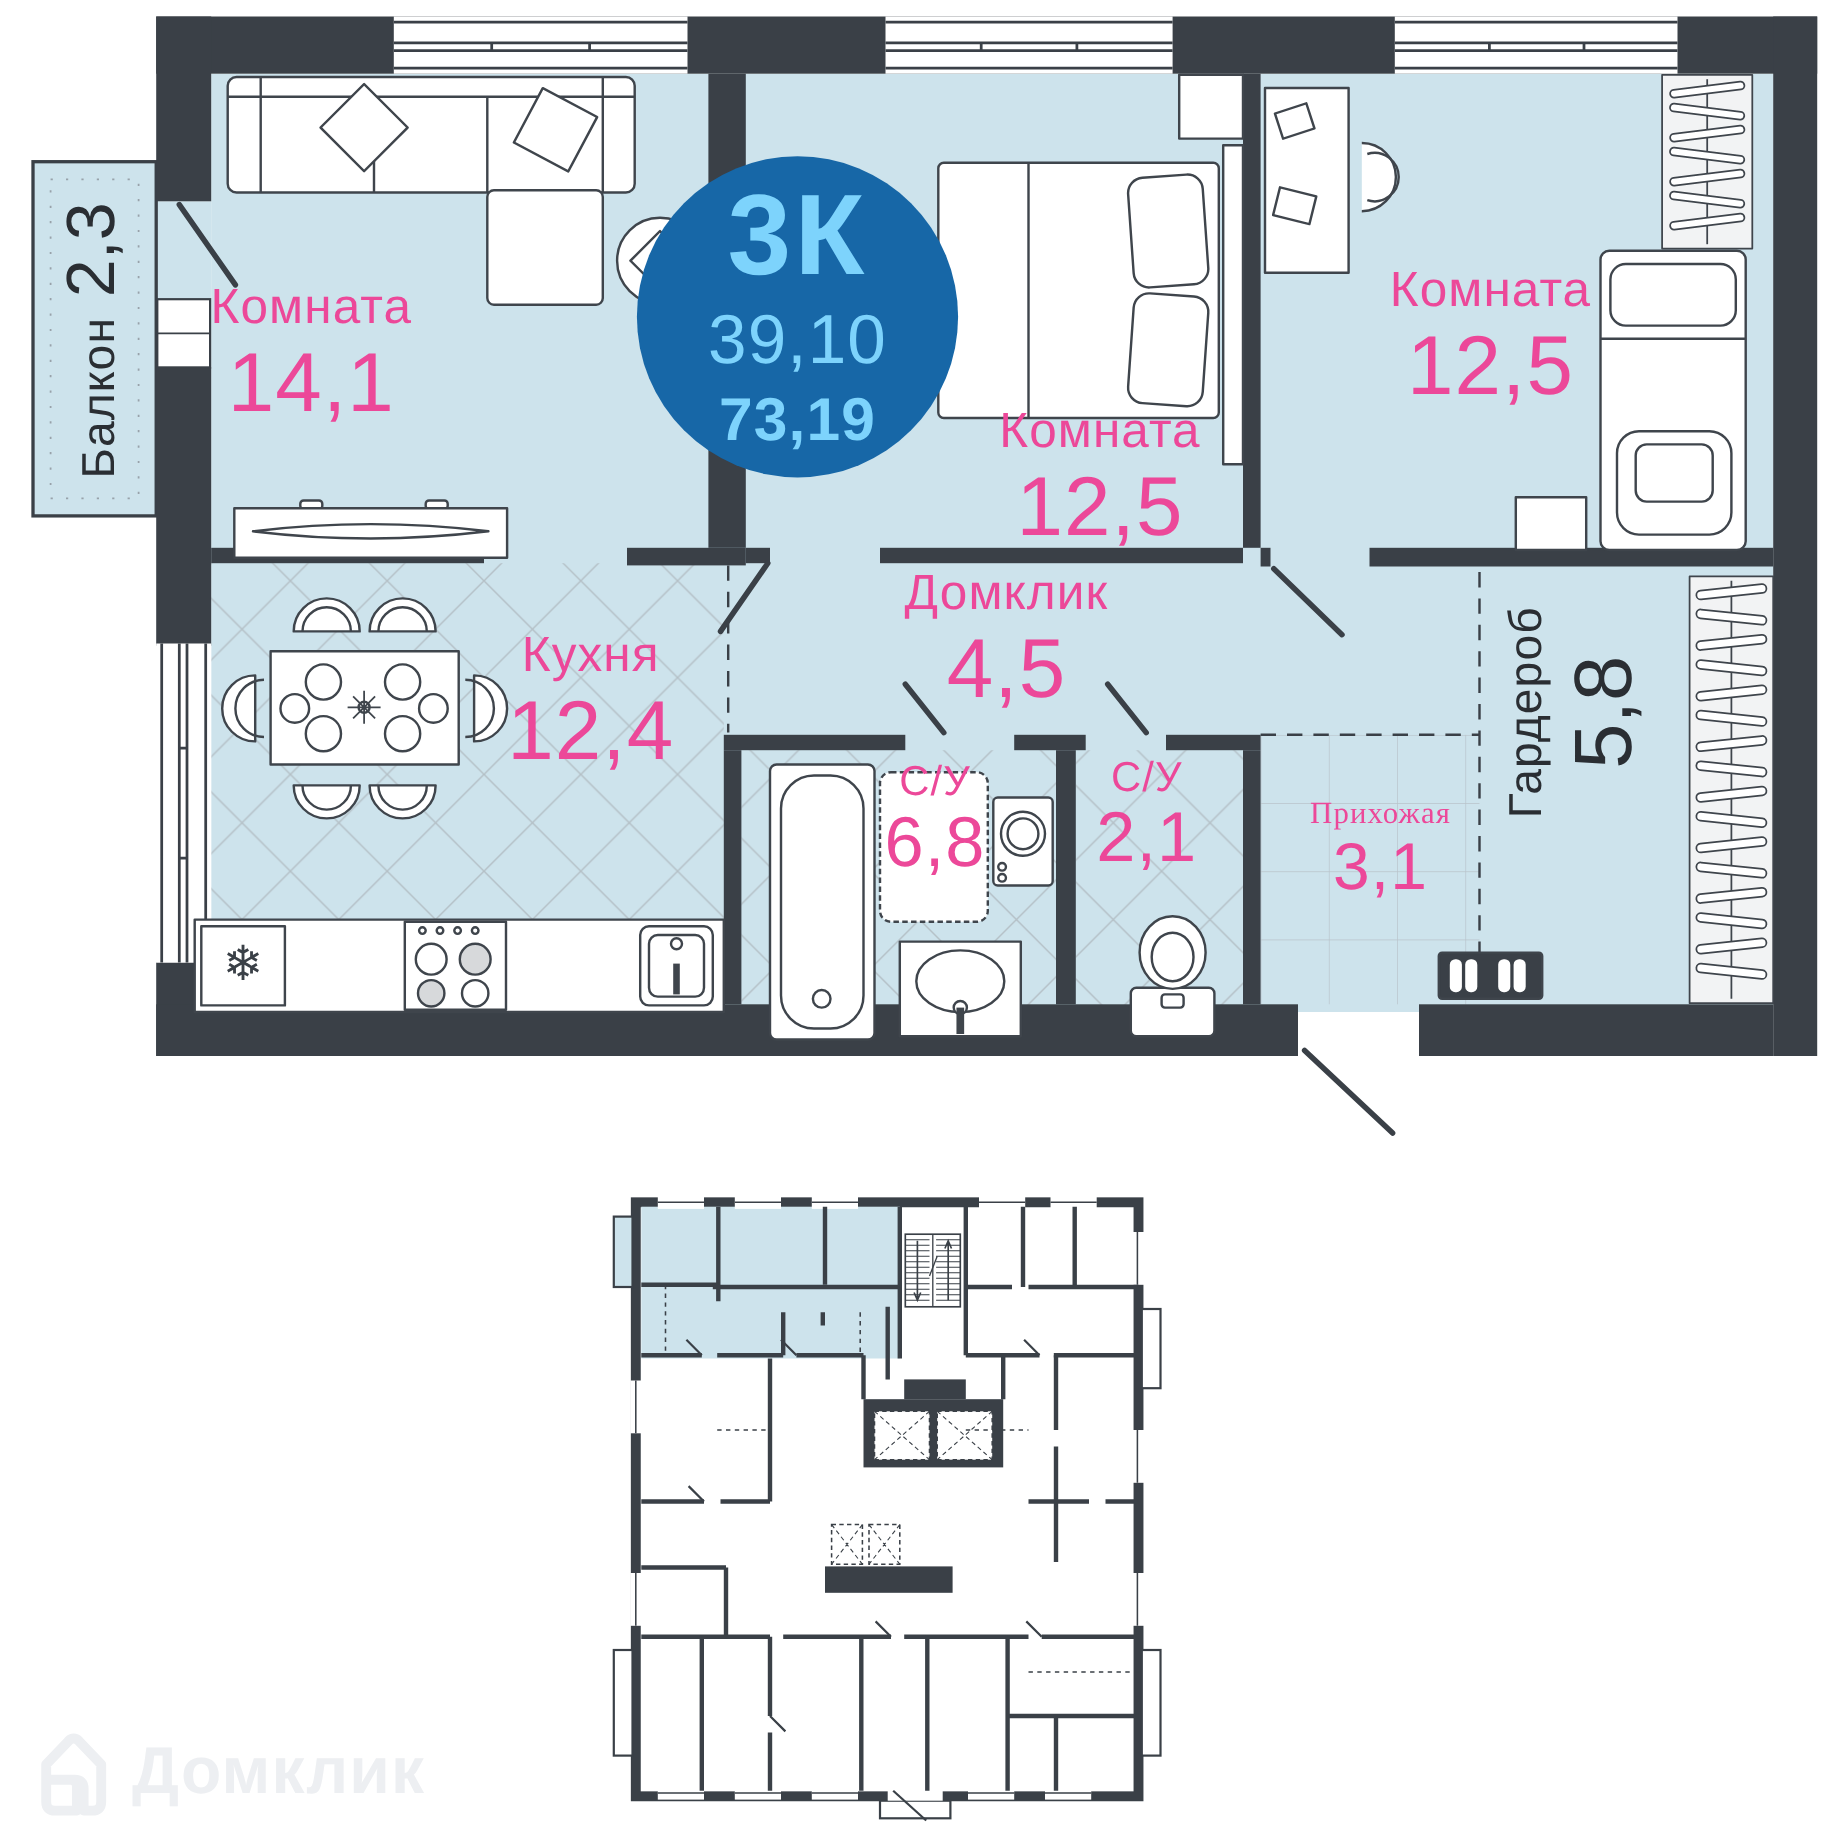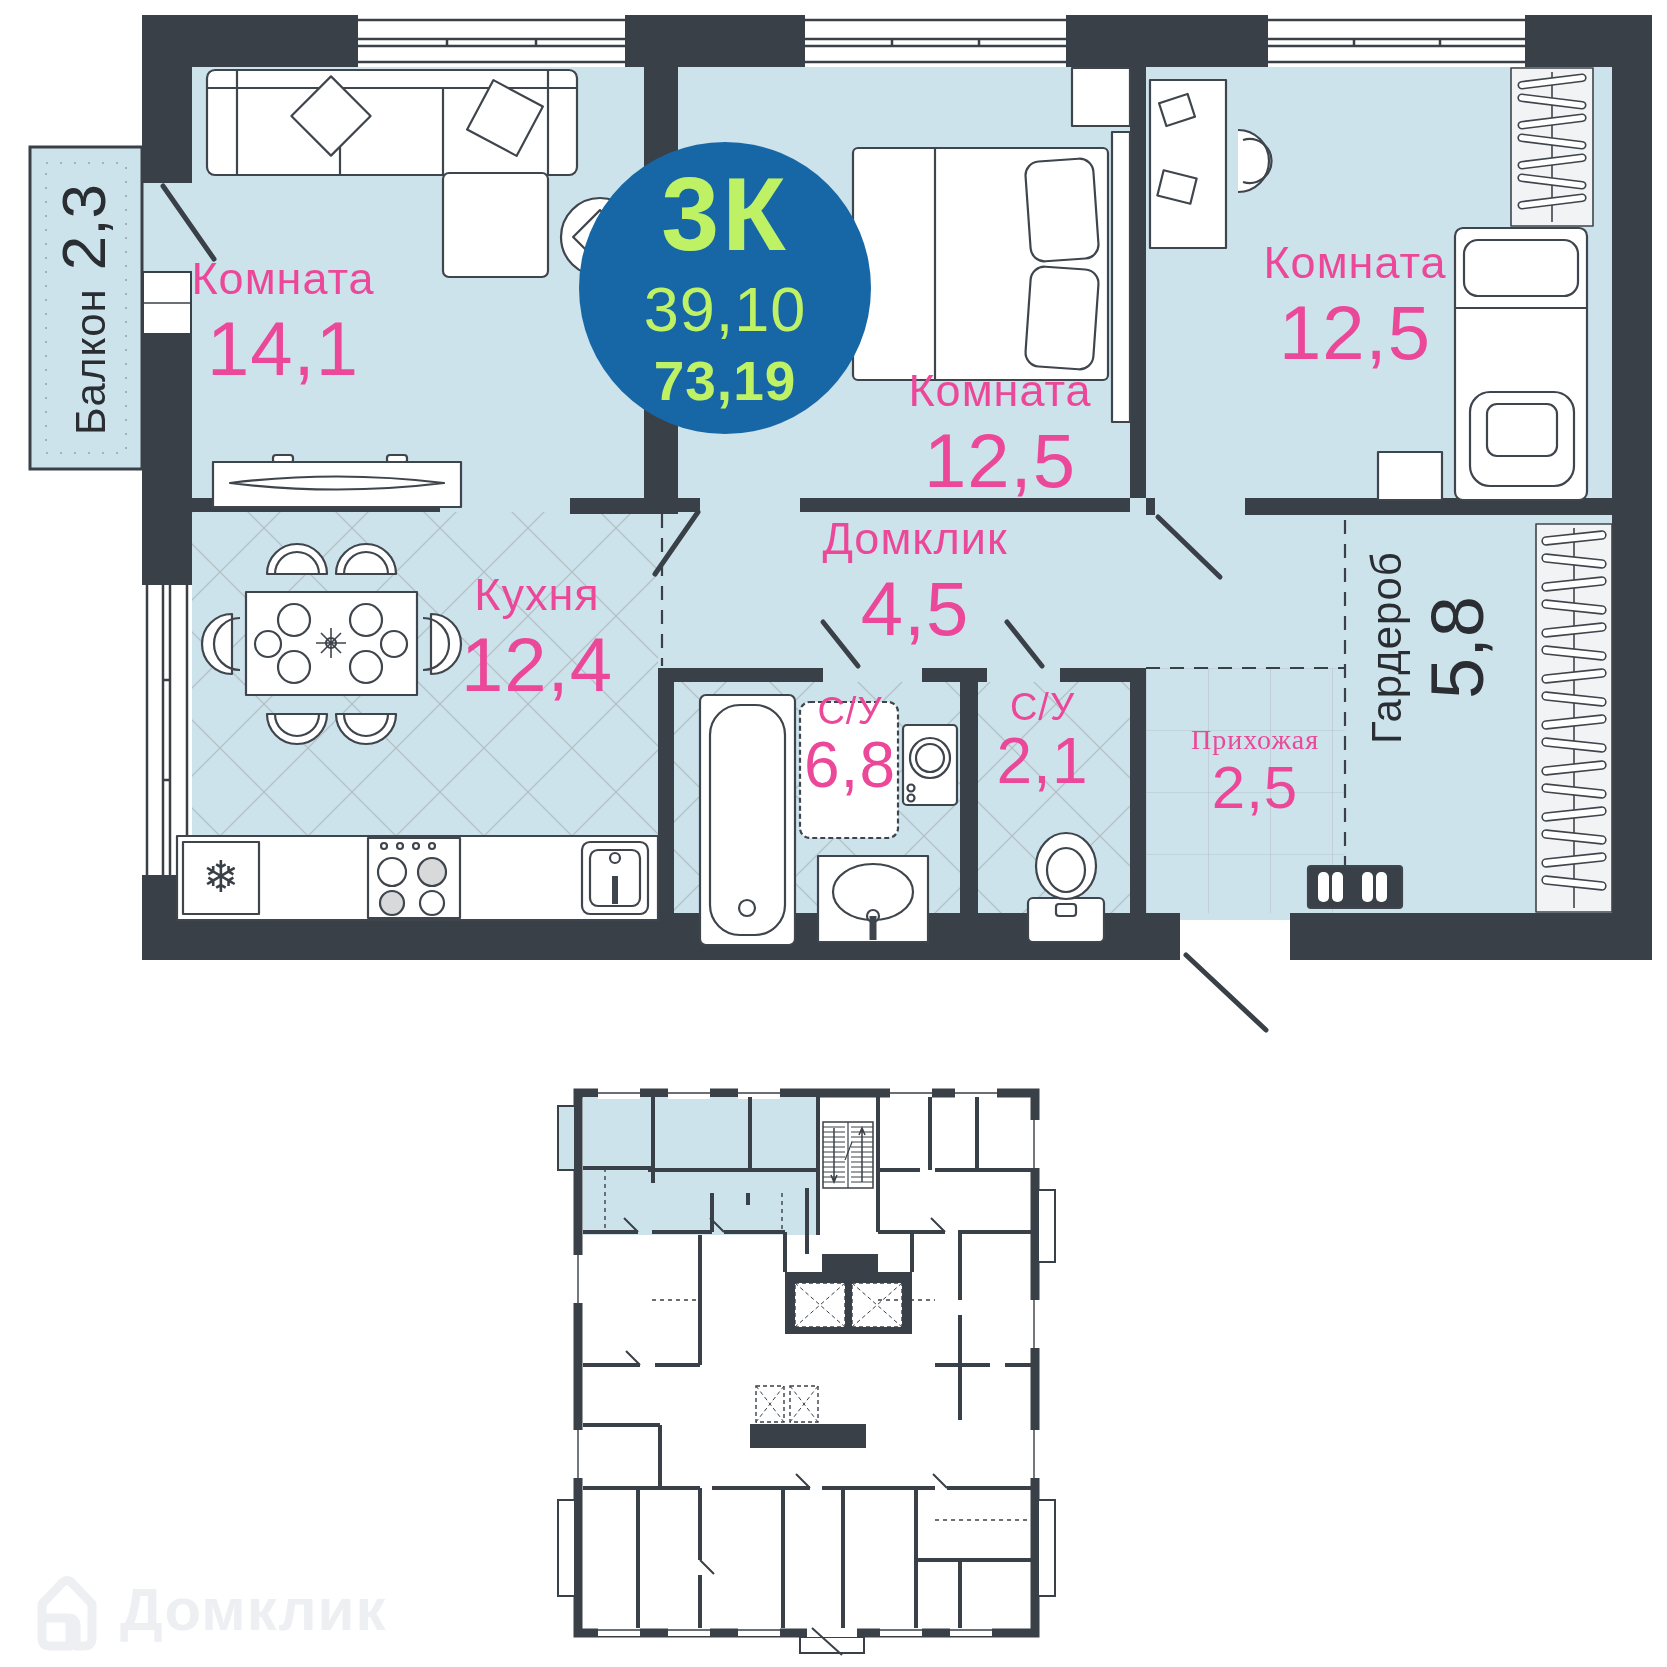--- a/index.html
+++ b/index.html
@@ -14,21 +14,21 @@
   .lbl.tiny .name{font-size:28px;font-family:Liberation Serif, serif;}
   .lbl.tiny .num{font-size:60px;margin-top:2px;}
   .rot-wrap{position:absolute;display:flex;align-items:center;justify-content:center;z-index:4;}
   .rot-inner{transform:rotate(-90deg);white-space:nowrap;text-align:center;}
   .rot-inline{display:flex;align-items:baseline;gap:18px;}
   .rot-inline .name{font-size:42px;font-weight:500;letter-spacing:1px;}
   .rot-inline .num{font-size:62px;font-weight:500;}
   .rot-stack .name{display:block;font-size:42px;font-weight:500;letter-spacing:1px;}
   .rot-stack .num{display:block;font-size:74px;font-weight:500;margin-top:4px;}
   #badge{position:absolute;left:579px;top:142px;width:292px;height:292px;border-radius:50%;
-         background:#1767A7;color:#bef264;display:flex;flex-direction:column;align-items:center;
+         background:#1767A7;color:#7dd3fc;display:flex;flex-direction:column;align-items:center;
          justify-content:center;z-index:5;}
   #badge .type{font-size:104px;font-weight:700;line-height:1;letter-spacing:3px;}
   #badge .a{font-size:63px;font-weight:400;line-height:1.2;letter-spacing:1px;margin-top:6px;}
   #badge .a2{font-size:55px;font-weight:600;line-height:1.2;letter-spacing:1px;}
   #fridge-ico{position:absolute;left:192px;top:848px;width:58px;height:58px;line-height:58px;
          text-align:center;font-size:44px;color:#3A4047;z-index:3;}
   #watermark{position:absolute;left:30px;top:1566px;display:flex;align-items:center;gap:16px;
          color:#EDEFF2;z-index:2;}
   #watermark .wm-text{font-size:60px;font-weight:700;letter-spacing:1px;}
 </style>
@@ -412,21 +412,21 @@
     <span class="num">6,8</span>
   </div>
 
   <div class="lbl small" style="left:975px;top:688px;width:135px;">
     <span class="name">С/У</span>
     <span class="num">2,1</span>
   </div>
 
   <div class="lbl tiny" style="left:1146px;top:726px;width:218px;">
     <span class="name">Прихожая</span>
-    <span class="num">2,5</span>
+    <span class="num">3,1</span>
   </div>
 
   <div class="rot-wrap" style="left:1338px;top:492px;width:186px;height:310px;">
     <div class="rot-inner rot-stack">
       <span class="name">Гардероб</span>
       <span class="num">5,8</span>
     </div>
   </div>
 
   <div id="badge">

